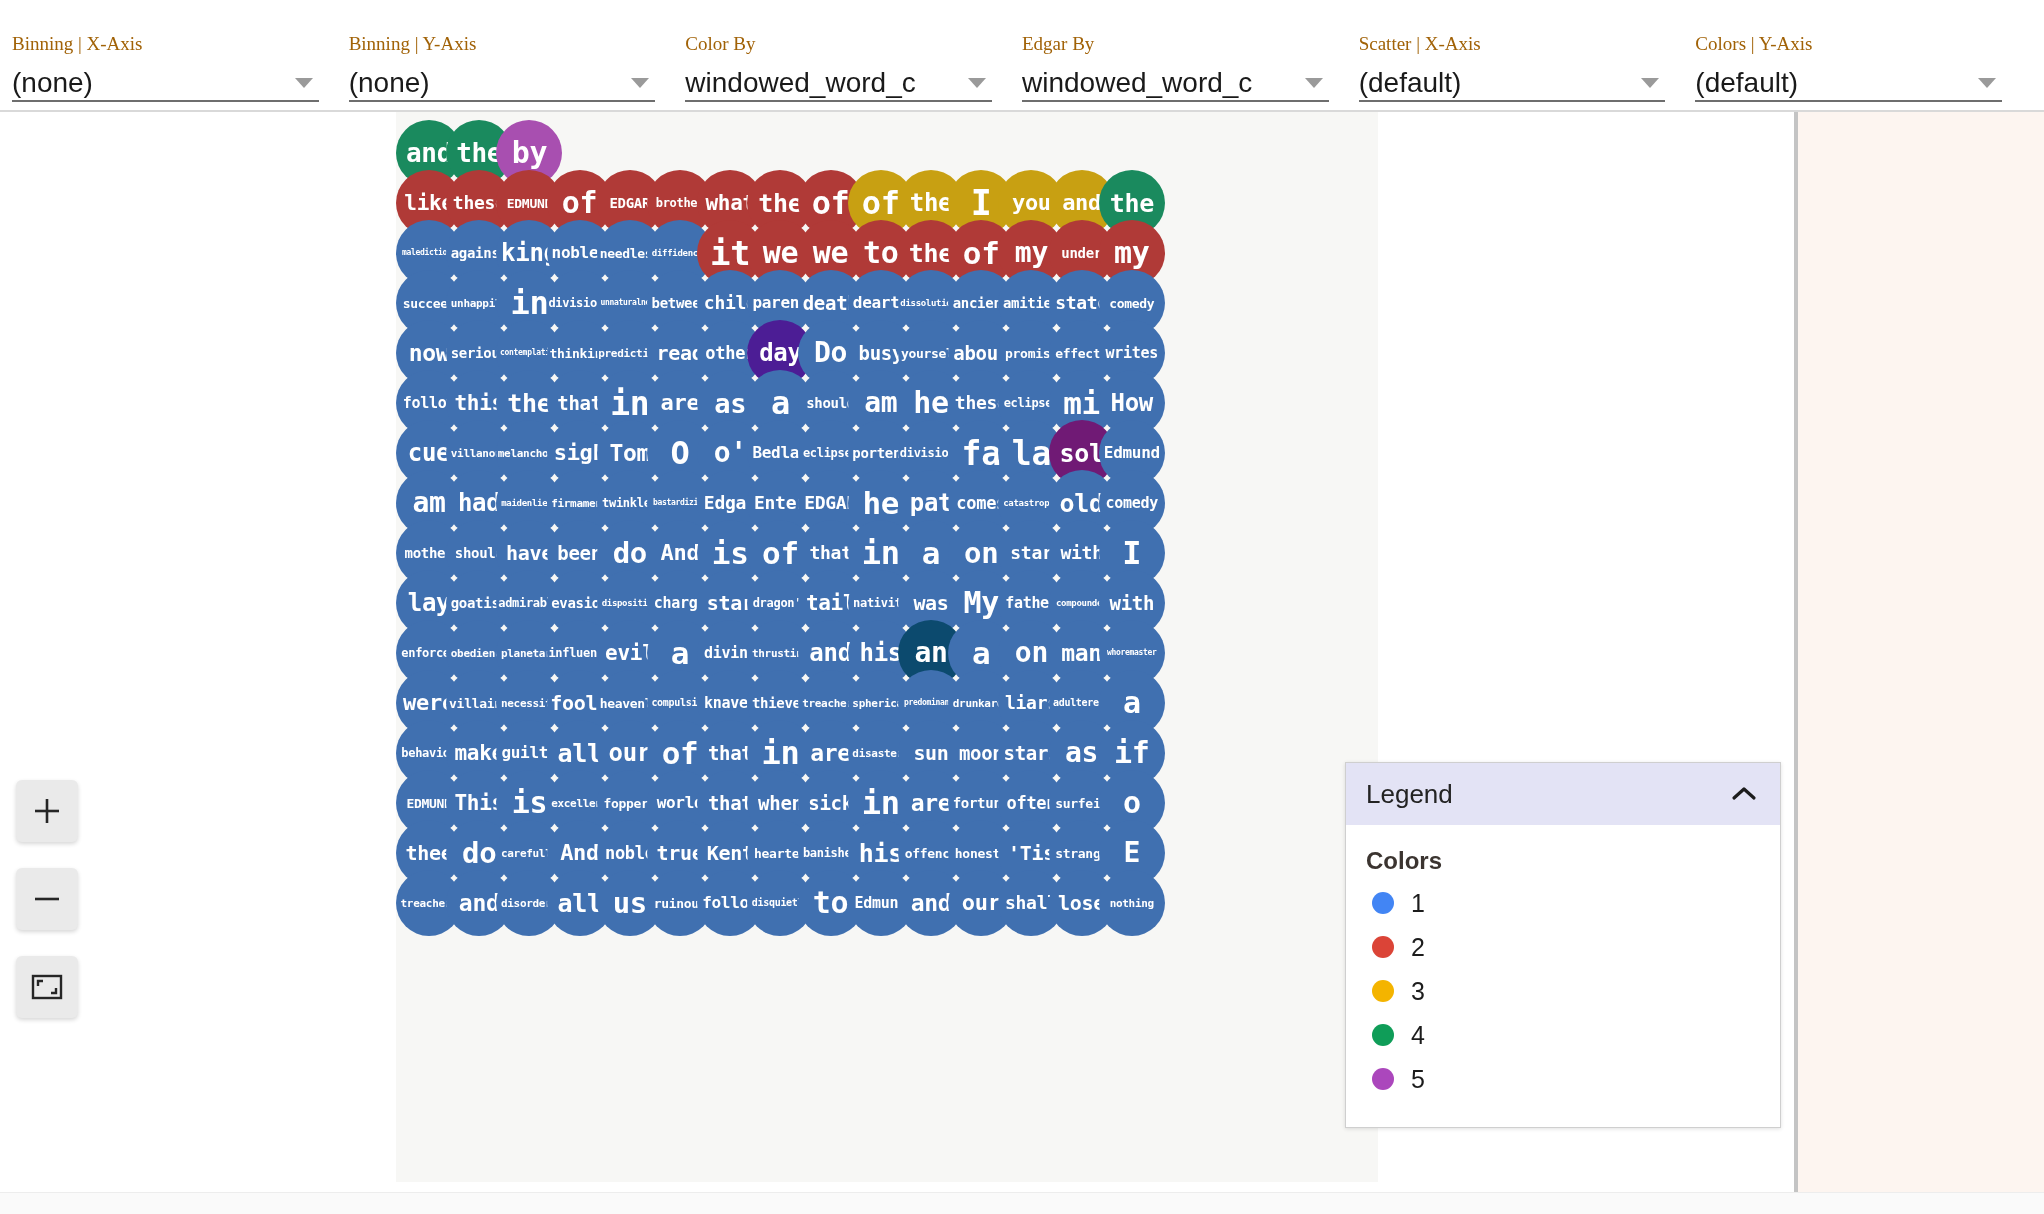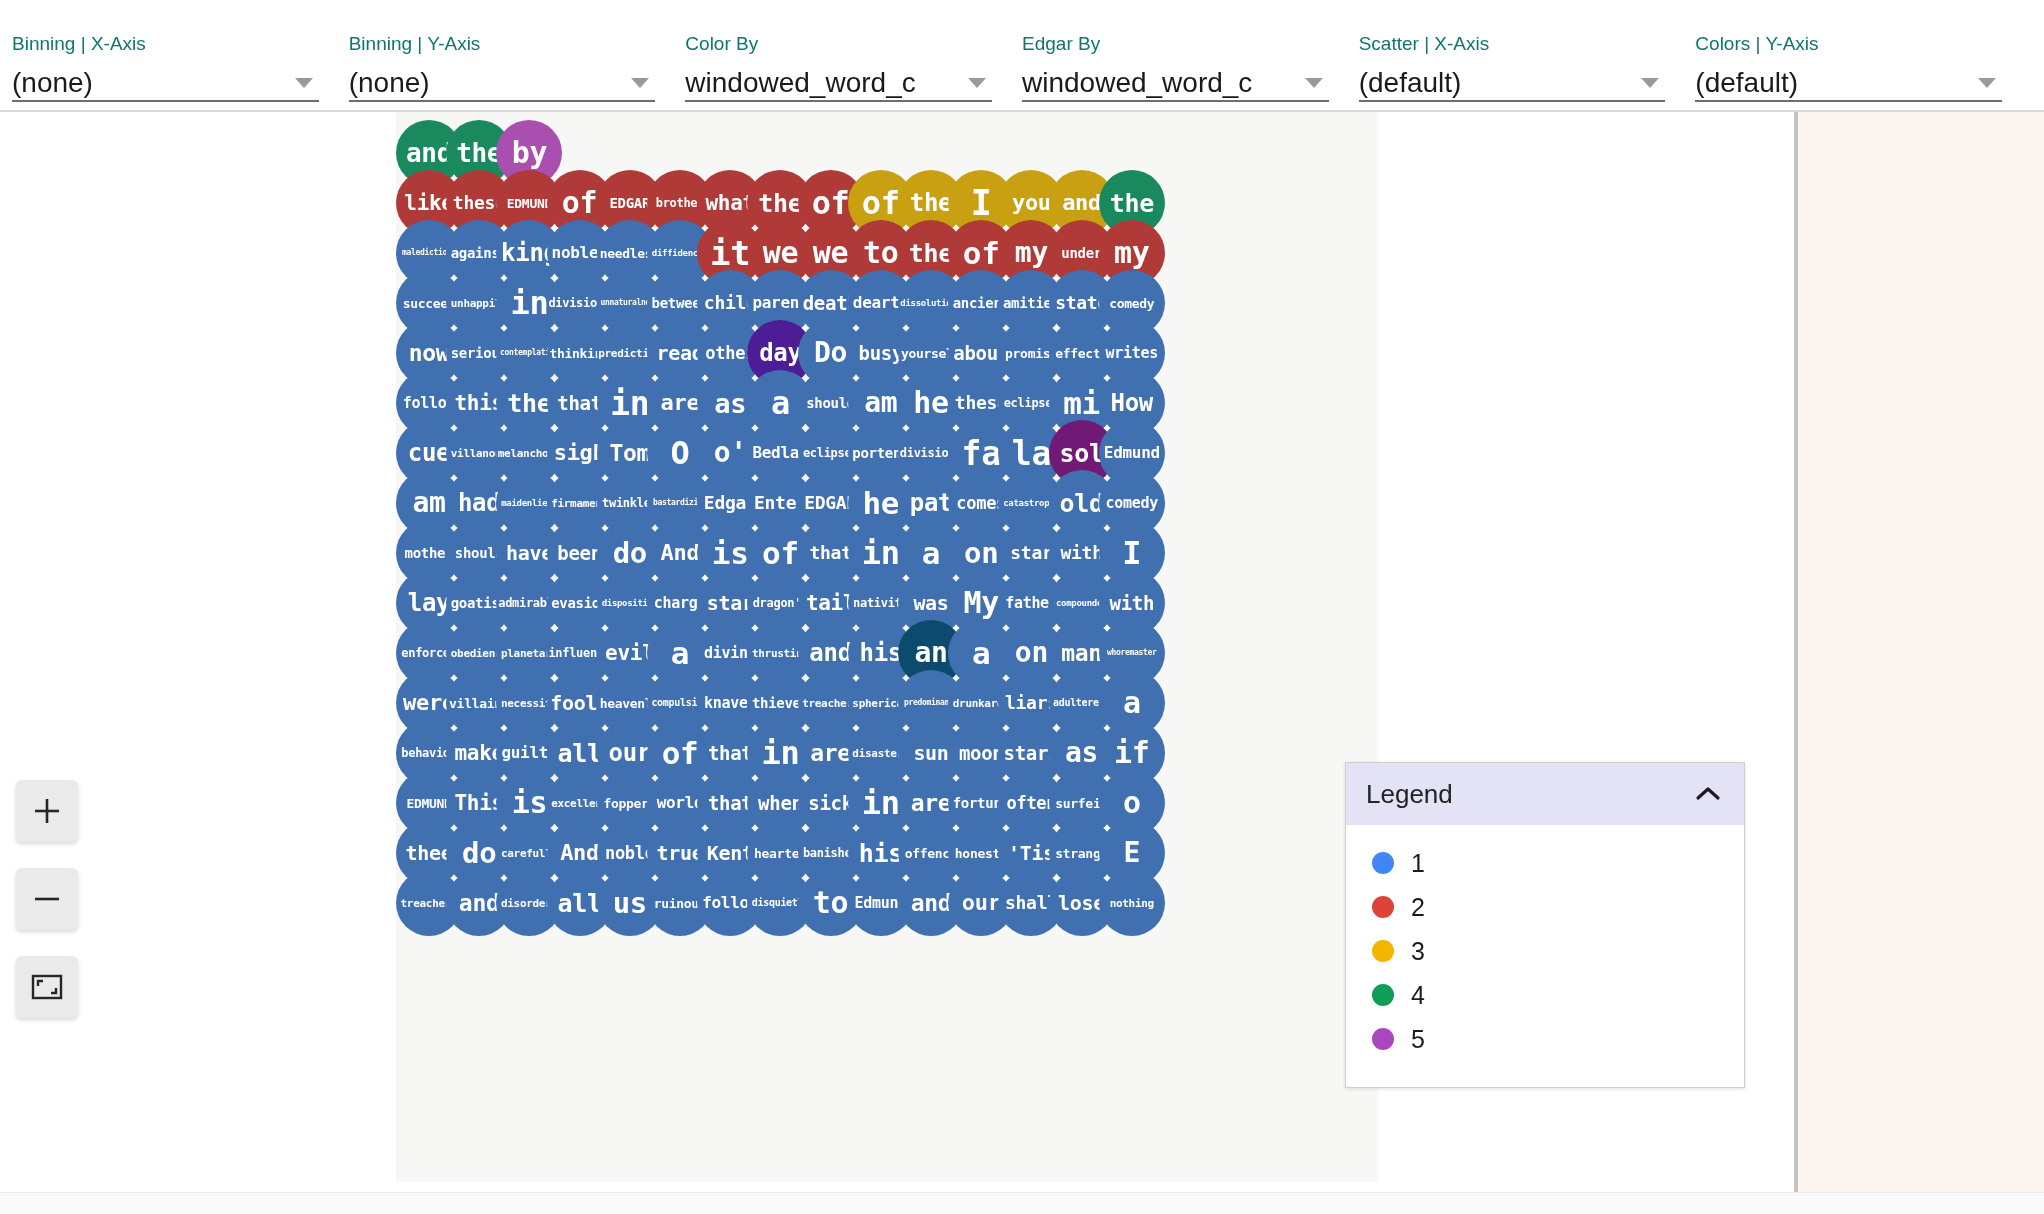--- a/index.html
+++ b/index.html
@@ -23,22 +23,22 @@
     padding: 0 12px;
   }
   .select-field {
     position: relative;
     width: 310px;
     margin-right: 30px;
     padding-bottom: 8px;
   }
   .select-label {
     font-size: 19px;
-    color: #0f766e;
-    font-family: Liberation Sans, sans-serif;
+    color: #a16207;
+    font-family: Liberation Serif, serif;
     line-height: 22px;
     margin-bottom: 11px;
     white-space: nowrap;
     overflow: hidden;
   }
   .select-control {
     position: relative;
     border-bottom: 2px solid #6e6e6e;
     height: 36px;
     display: flex;
@@ -117,21 +117,21 @@
     align-items: center;
     justify-content: center;
     cursor: pointer;
   }
   .zoom-btn svg { display: block; }
 
   
   #legend {
     position: absolute;
     left: 1345px; top: 762px;
-    width: 400px;
+    width: 436px;
     background: #ffffff;
     border: 1px solid #cfcfcf;
     box-shadow: 0 1px 4px rgba(0,0,0,0.12);
     z-index: 50;
   }
   #legend-header {
     background: #e3e3f5;
     height: 62px;
     display: flex;
     align-items: center;
@@ -502,20 +502,21 @@
 </div>
 
 <div id="legend">
   <div id="legend-header">
     <span id="legend-title">Legend</span>
     <svg width="28" height="18" viewBox="0 0 28 18">
       <path d="M4 13 L14 4 L24 13" fill="none" stroke="#1c1c1c" stroke-width="3.2" stroke-linecap="round" stroke-linejoin="round"></path>
     </svg>
   </div>
   <div id="legend-body">
+    <div id="legend-section-title">Colors</div>
     <div id="legend-items">
         <div class="legend-item">
           <span class="legend-swatch" style="background: rgb(66, 133, 244);"></span>
           <span class="legend-label">1</span>
         </div>
         <div class="legend-item">
           <span class="legend-swatch" style="background: rgb(219, 68, 55);"></span>
           <span class="legend-label">2</span>
         </div>
         <div class="legend-item">

